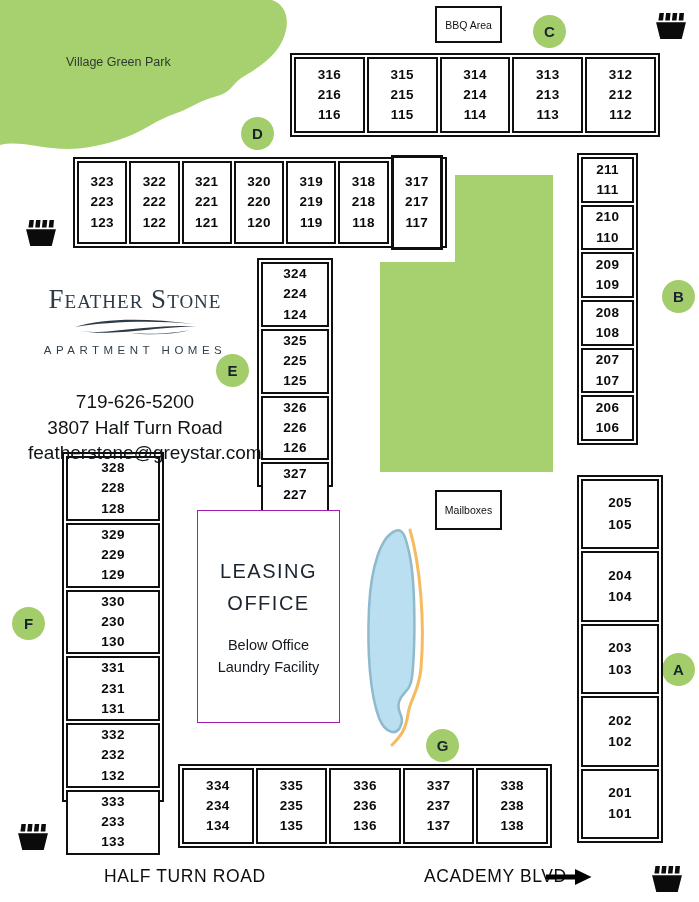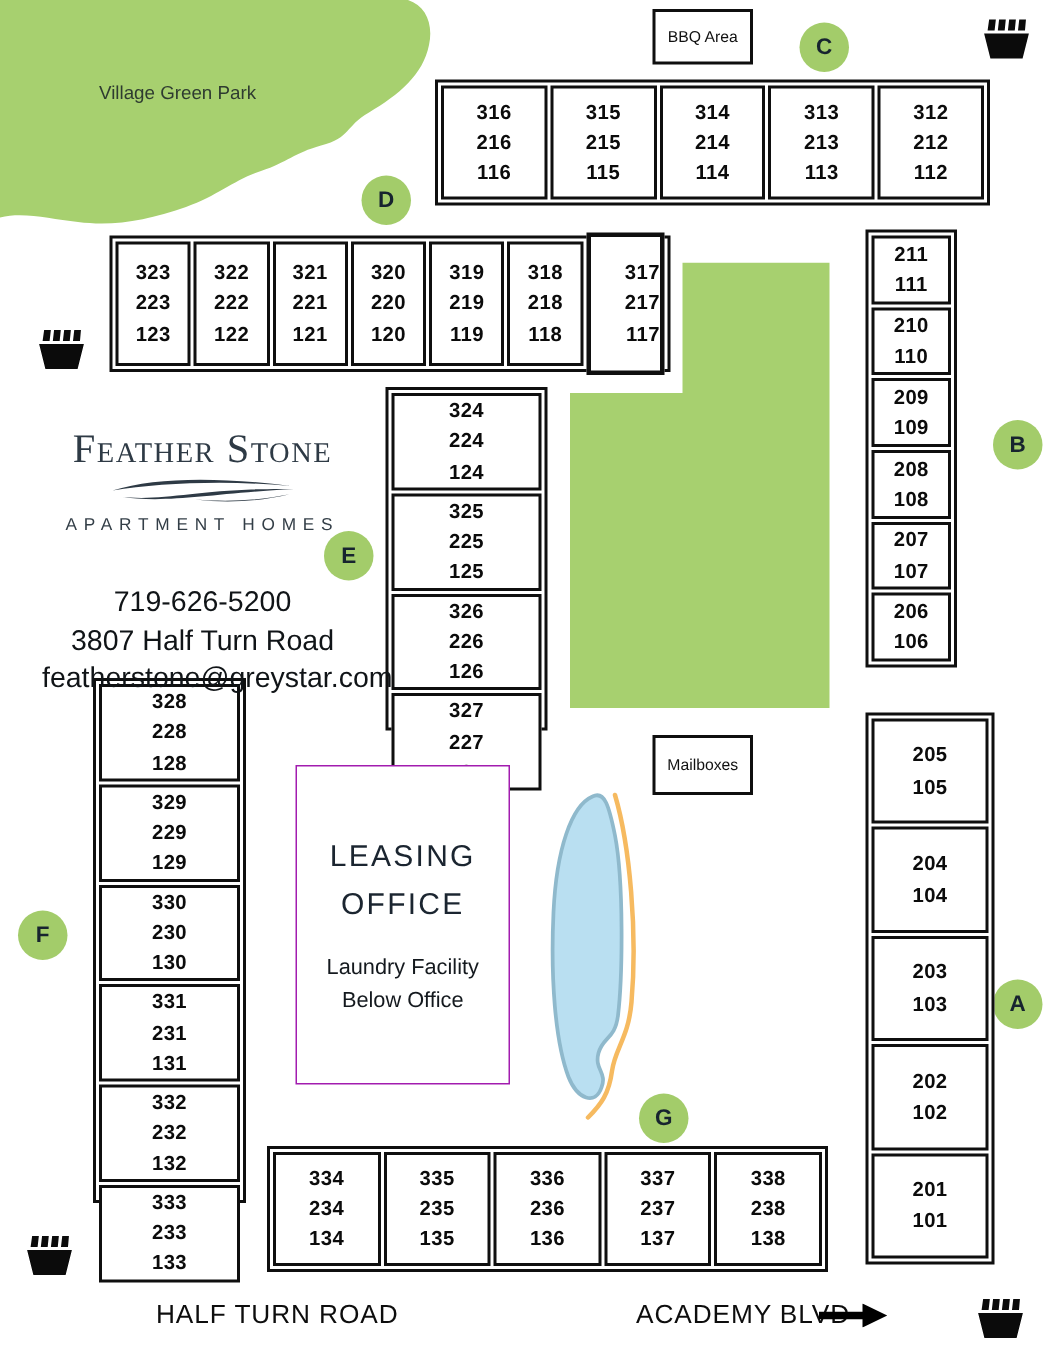--- a/index.html
+++ b/index.html
@@ -9,23 +9,23 @@
   
   .bldg{position:absolute;display:flex;border:2.5px solid #0f0f0f;background:#fff;
         padding:2px;gap:2px;box-sizing:border-box;}
   .bldg.row{flex-direction:row;}
   .bldg.colm{flex-direction:column;}
   .unit-cell{flex:1;border:2px solid #0f0f0f;background:#fff;display:flex;
              flex-direction:column;align-items:center;justify-content:center;}
   .unit-number{font-weight:bold;font-size:13.5px;line-height:1.5;color:#0b0b0b;letter-spacing:.3px;}
   .bldg-c{left:290px;top:53px;width:370px;height:84px;}
   .bldg-d{left:73px;top:157px;width:374px;height:91px;}
-  .bldg-d .unit-cell:last-child{border-width:3px;margin-top:-6px;margin-bottom:-6px;align-items:flex-end;}
+  .bldg-d .unit-cell:last-child{border-width:3px;margin-top:-6px;margin-bottom:-6px;}
   .bldg-b{left:577px;top:153px;width:61px;height:292px;}
-  .bldg-e{left:257px;top:258px;width:108px;height:229px;}
+  .bldg-e{left:257px;top:258px;width:76px;height:229px;}
   .bldg-f{left:62px;top:452px;width:102px;height:350px;}
   .bldg-a{left:577px;top:475px;width:86px;height:368px;}
   .bldg-a .unit-cell{row-gap:1px;}
   .bldg-g{left:178px;top:764px;width:374px;height:84px;}
 
   
   .marker{position:absolute;width:33px;height:33px;border-radius:50%;background:#a3cc6a;
           display:flex;align-items:center;justify-content:center;
           font-weight:bold;font-size:15px;color:#17242f;}
   .m-a{left:662px;top:653px;} .m-b{left:662px;top:280px;} .m-c{left:533px;top:15px;}
@@ -306,22 +306,22 @@
       <div>featherstone@greystar.com</div>
     </div>
   </div>
 
   <div class="leasing">
     <div class="leasing-title">
       <div>LEASING</div>
       <div>OFFICE</div>
     </div>
     <div class="leasing-note">
+      <div>Below Office</div>
       <div>Laundry Facility</div>
-      <div>Below Office</div>
     </div>
   </div>
 
   <svg class="pool" width="76" height="226" viewBox="0 0 76 226">
     <path d="M50,6 C60,40 65,98 61,144 C59,168 50,175 48,190 C46,205 41,212 32,221" stroke="#f6ba60" stroke-width="3" fill="none" stroke-linecap="round"></path>
     <path d="M35,7 C21,13 11,42 9,84 C7,128 10,170 19,194 C25,209 37,213 41,201
              C45,191 36,189 39,178 C42,167 50,169 52,153 C55,128 56,64 50,33
              C46,13 43,3 35,7 Z" fill="#b9dff1" stroke="#8fb9cc" stroke-width="2.5"></path>
   </svg>
 

